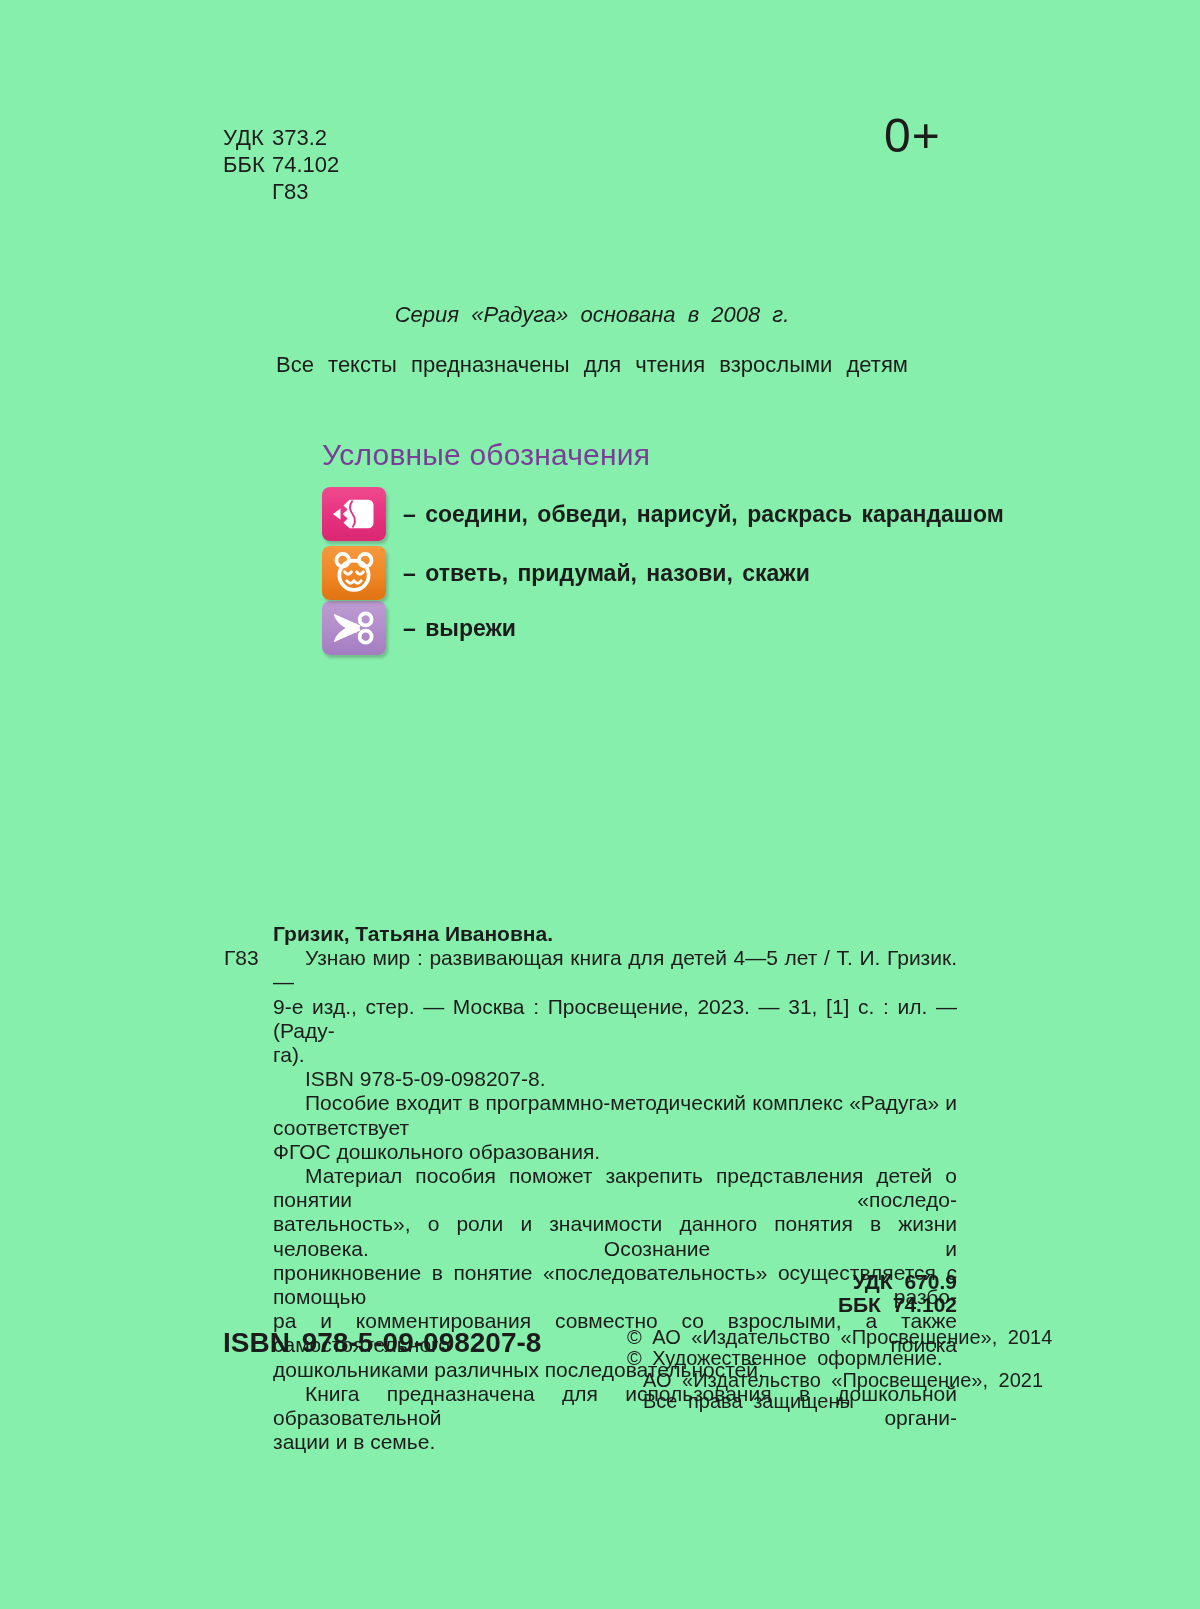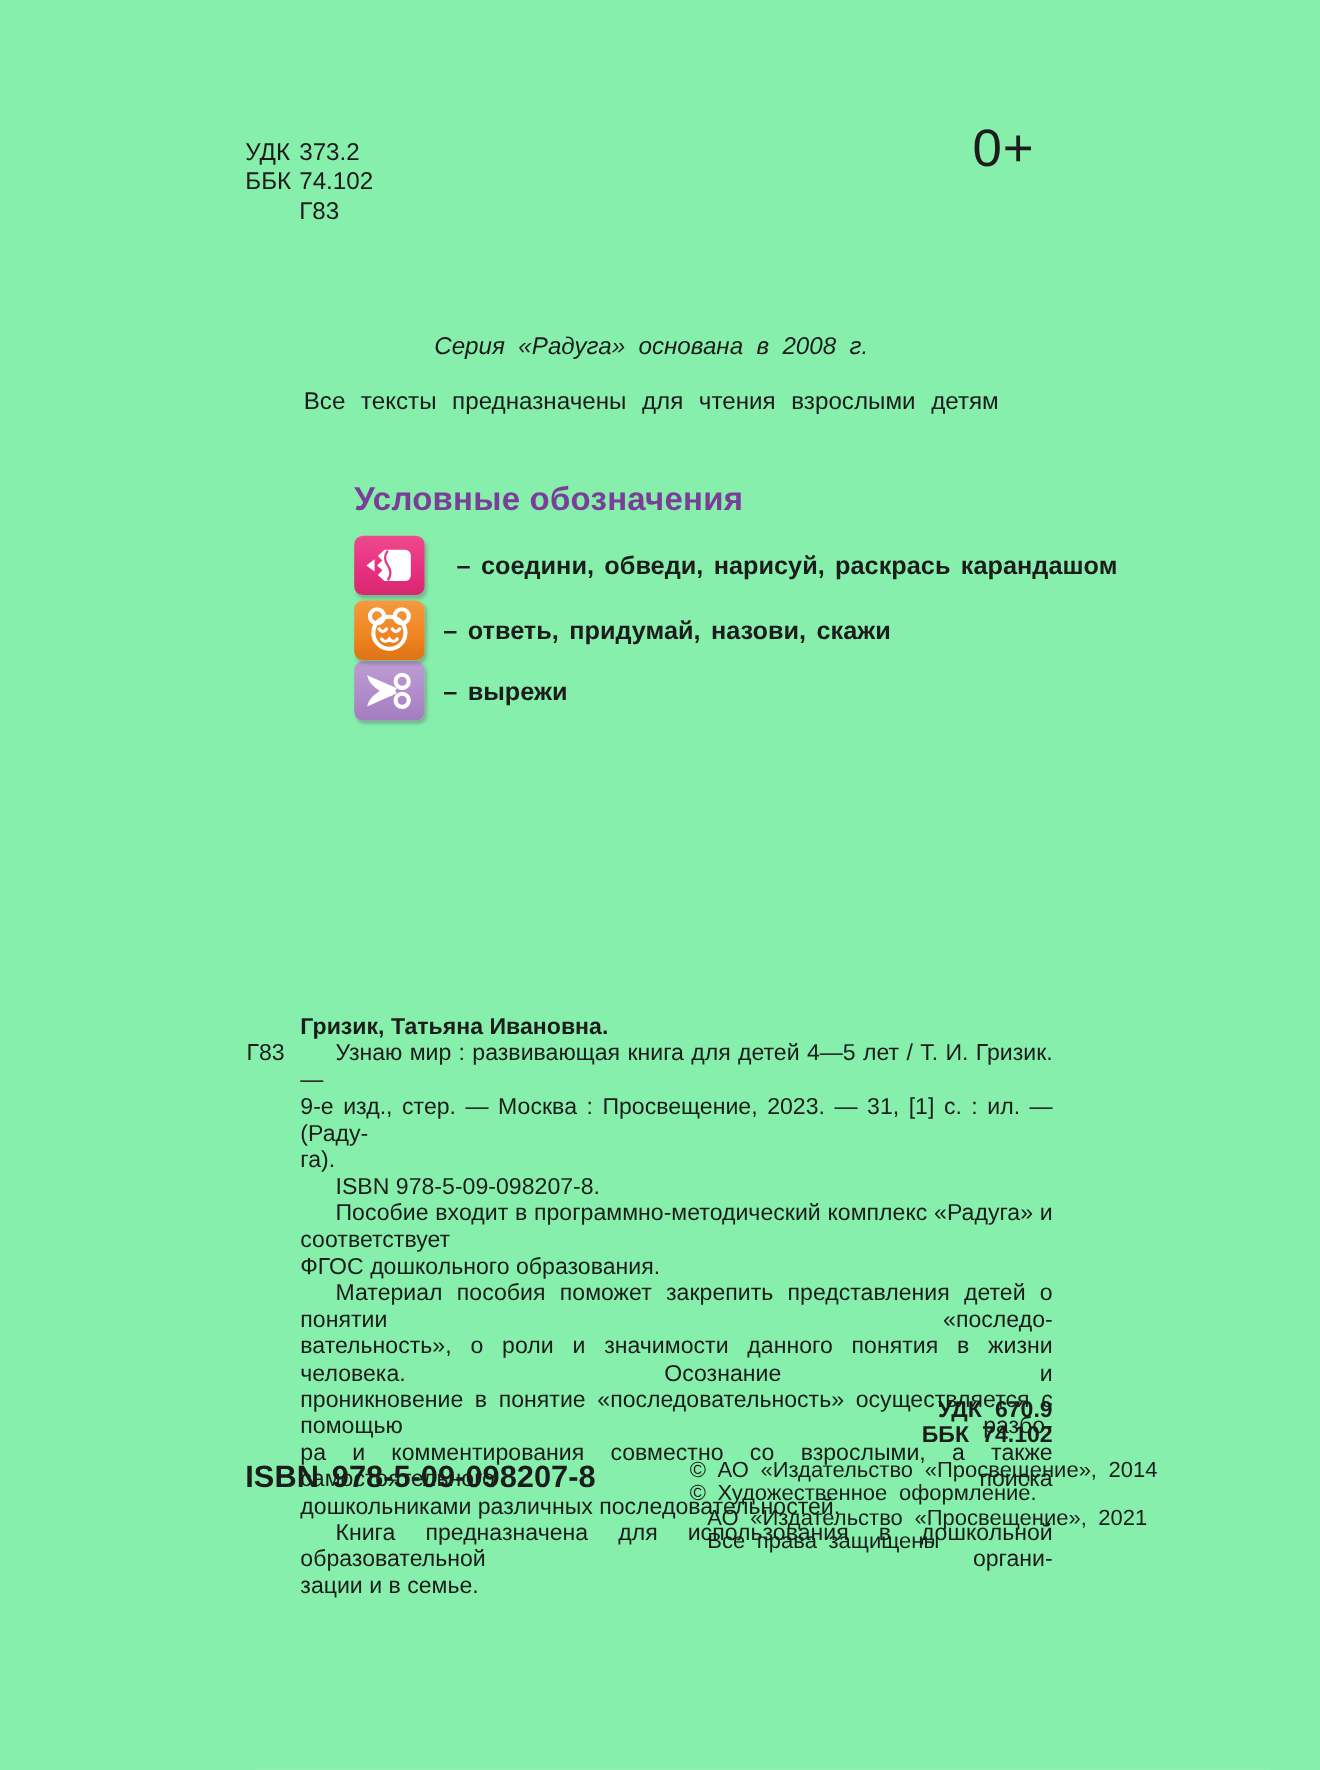--- a/index.html
+++ b/index.html
@@ -17,23 +17,23 @@
   .code-line{display:flex;}
   .code-line .lbl{width:49px;}
   .code-index{padding-left:49px;}
   
   .age-badge{position:absolute;left:884px;top:108px;font-size:48px;font-weight:400;letter-spacing:1px;}
   
   .center-band{position:absolute;left:92px;width:1000px;text-align:center;margin-top:48px;}
   .series-line{top:254px;font-size:22px;font-style:italic;word-spacing:6px;}
   .audience-line{top:304px;font-size:22px;word-spacing:8px;}
   
-  .legend-title{position:absolute;left:322px;top:438px;font-size:30px;font-weight:bold;color:#7b3e98;letter-spacing:0.2px;}
+  .legend-title{position:absolute;left:322px;top:438px;font-size:30px;font-weight:normal;color:#7b3e98;letter-spacing:0.2px;}
   .legend-row{position:absolute;left:322px;height:56px;display:flex;align-items:center;}
-  .legend-row.r1{top:486px;gap:12px;}
+  .legend-row.r1{top:486px;}
   .legend-row.r2{top:545px;}
   .legend-row.r3{top:600px;}
   .legend-icon{width:64px;height:54px;border-radius:8px;flex:0 0 64px;
     box-shadow:2px 3px 3px rgba(90,90,90,0.35);
     display:flex;align-items:center;justify-content:center;}
   .legend-icon svg{width:54px;height:48px;display:block;}
   .icon-pink{background:linear-gradient(180deg,#ee4a8d 0%,#e73180 55%,#d92771 100%);}
   .icon-orange{background:linear-gradient(180deg,#f49a3e 0%,#f08624 55%,#e07313 100%);}
   .icon-lilac{background:linear-gradient(180deg,#bd9cd3 0%,#b18cca 55%,#a37cbf 100%);}
   .legend-label{margin-left:17px;font-size:23px;font-weight:bold;word-spacing:3px;white-space:nowrap;}

